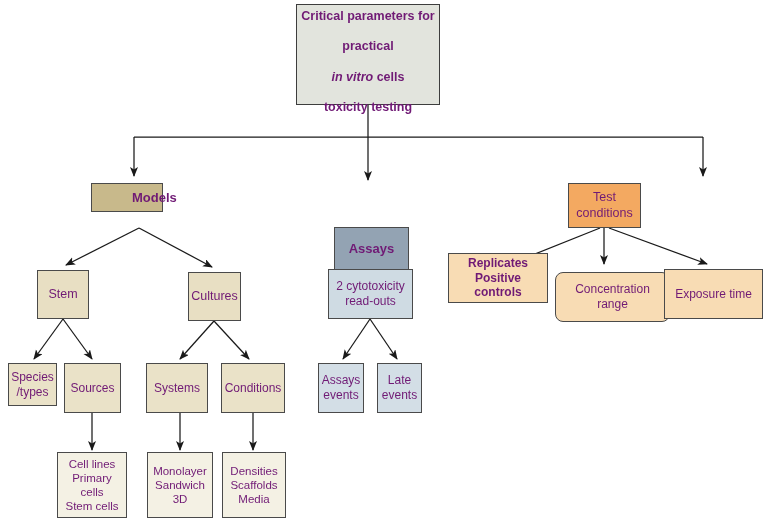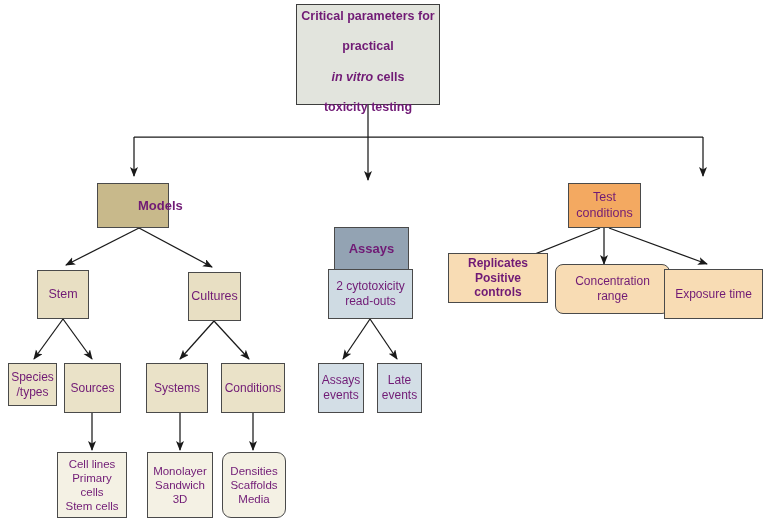--- a/index.html
+++ b/index.html
@@ -134,21 +134,21 @@
 
   <div class="node n-root" style="left:296px; top:4px; width:144px; height:101px;">
     <span class="txt">
       <span>Critical parameters for</span><br>
       <span>practical</span><br>
       <span class="ital">in vitro</span><span> cells</span><br>
       <span>toxicity testing</span>
     </span>
   </div>
 
-  <div class="node n-models" style="left:97px; top:183px; width:72px; height:45px;padding-left:40px;">
+  <div class="node n-models" style="left:91px; top:183px; width:72px; height:29px;padding-left:40px;">
     <span class="txt">Models</span>
   </div>
   <div class="node n-assays" style="left:334px; top:186px; width:75px; height:43px;margin-top:41px;">
     <span class="txt">Assays</span>
   </div>
   <div class="node n-test" style="left:568px; top:183px; width:73px; height:45px;">
     <span class="txt">Test
 conditions</span>
   </div>
 
@@ -159,21 +159,21 @@
     <span class="txt">Cultures</span>
   </div>
   <div class="node n-blue2" style="left:328px; top:269px; width:85px; height:50px;">
     <span class="txt">2 cytotoxicity
 read-outs</span>
   </div>
   <div class="node n-peach" style="left:448px; top:253px; width:100px; height:50px;font-weight:bold;">
     <span class="txt">Replicates
 Positive controls</span>
   </div>
-  <div class="node n-peach" style="left:555px; top:264px; width:115px; height:50px;border-radius:8px;">
+  <div class="node n-peach" style="left:555px; top:272px; width:115px; height:50px;border-radius:8px;">
     <span class="txt">Concentration
 range</span>
   </div>
   <div class="node n-peach" style="left:664px; top:269px; width:99px; height:50px;">
     <span class="txt">Exposure time</span>
   </div>
 
   <div class="node n-tan3" style="left:8px; top:363px; width:49px; height:43px;">
     <span class="txt">Species
 /types</span>
@@ -199,19 +199,19 @@
   <div class="node n-cream" style="left:57px; top:452px; width:70px; height:66px;">
     <span class="txt">Cell lines
 Primary cells
 Stem cells</span>
   </div>
   <div class="node n-cream" style="left:147px; top:452px; width:66px; height:66px;">
     <span class="txt">Monolayer
 Sandwich
 3D</span>
   </div>
-  <div class="node n-cream" style="left:222px; top:452px; width:64px; height:66px;border-radius:9px;">
+  <div class="node n-cream" style="left:222px; top:452px; width:64px; height:66px;">
     <span class="txt">Densities
 Scaffolds
 Media</span>
   </div>
 
 </div>
 
 </body></html>

